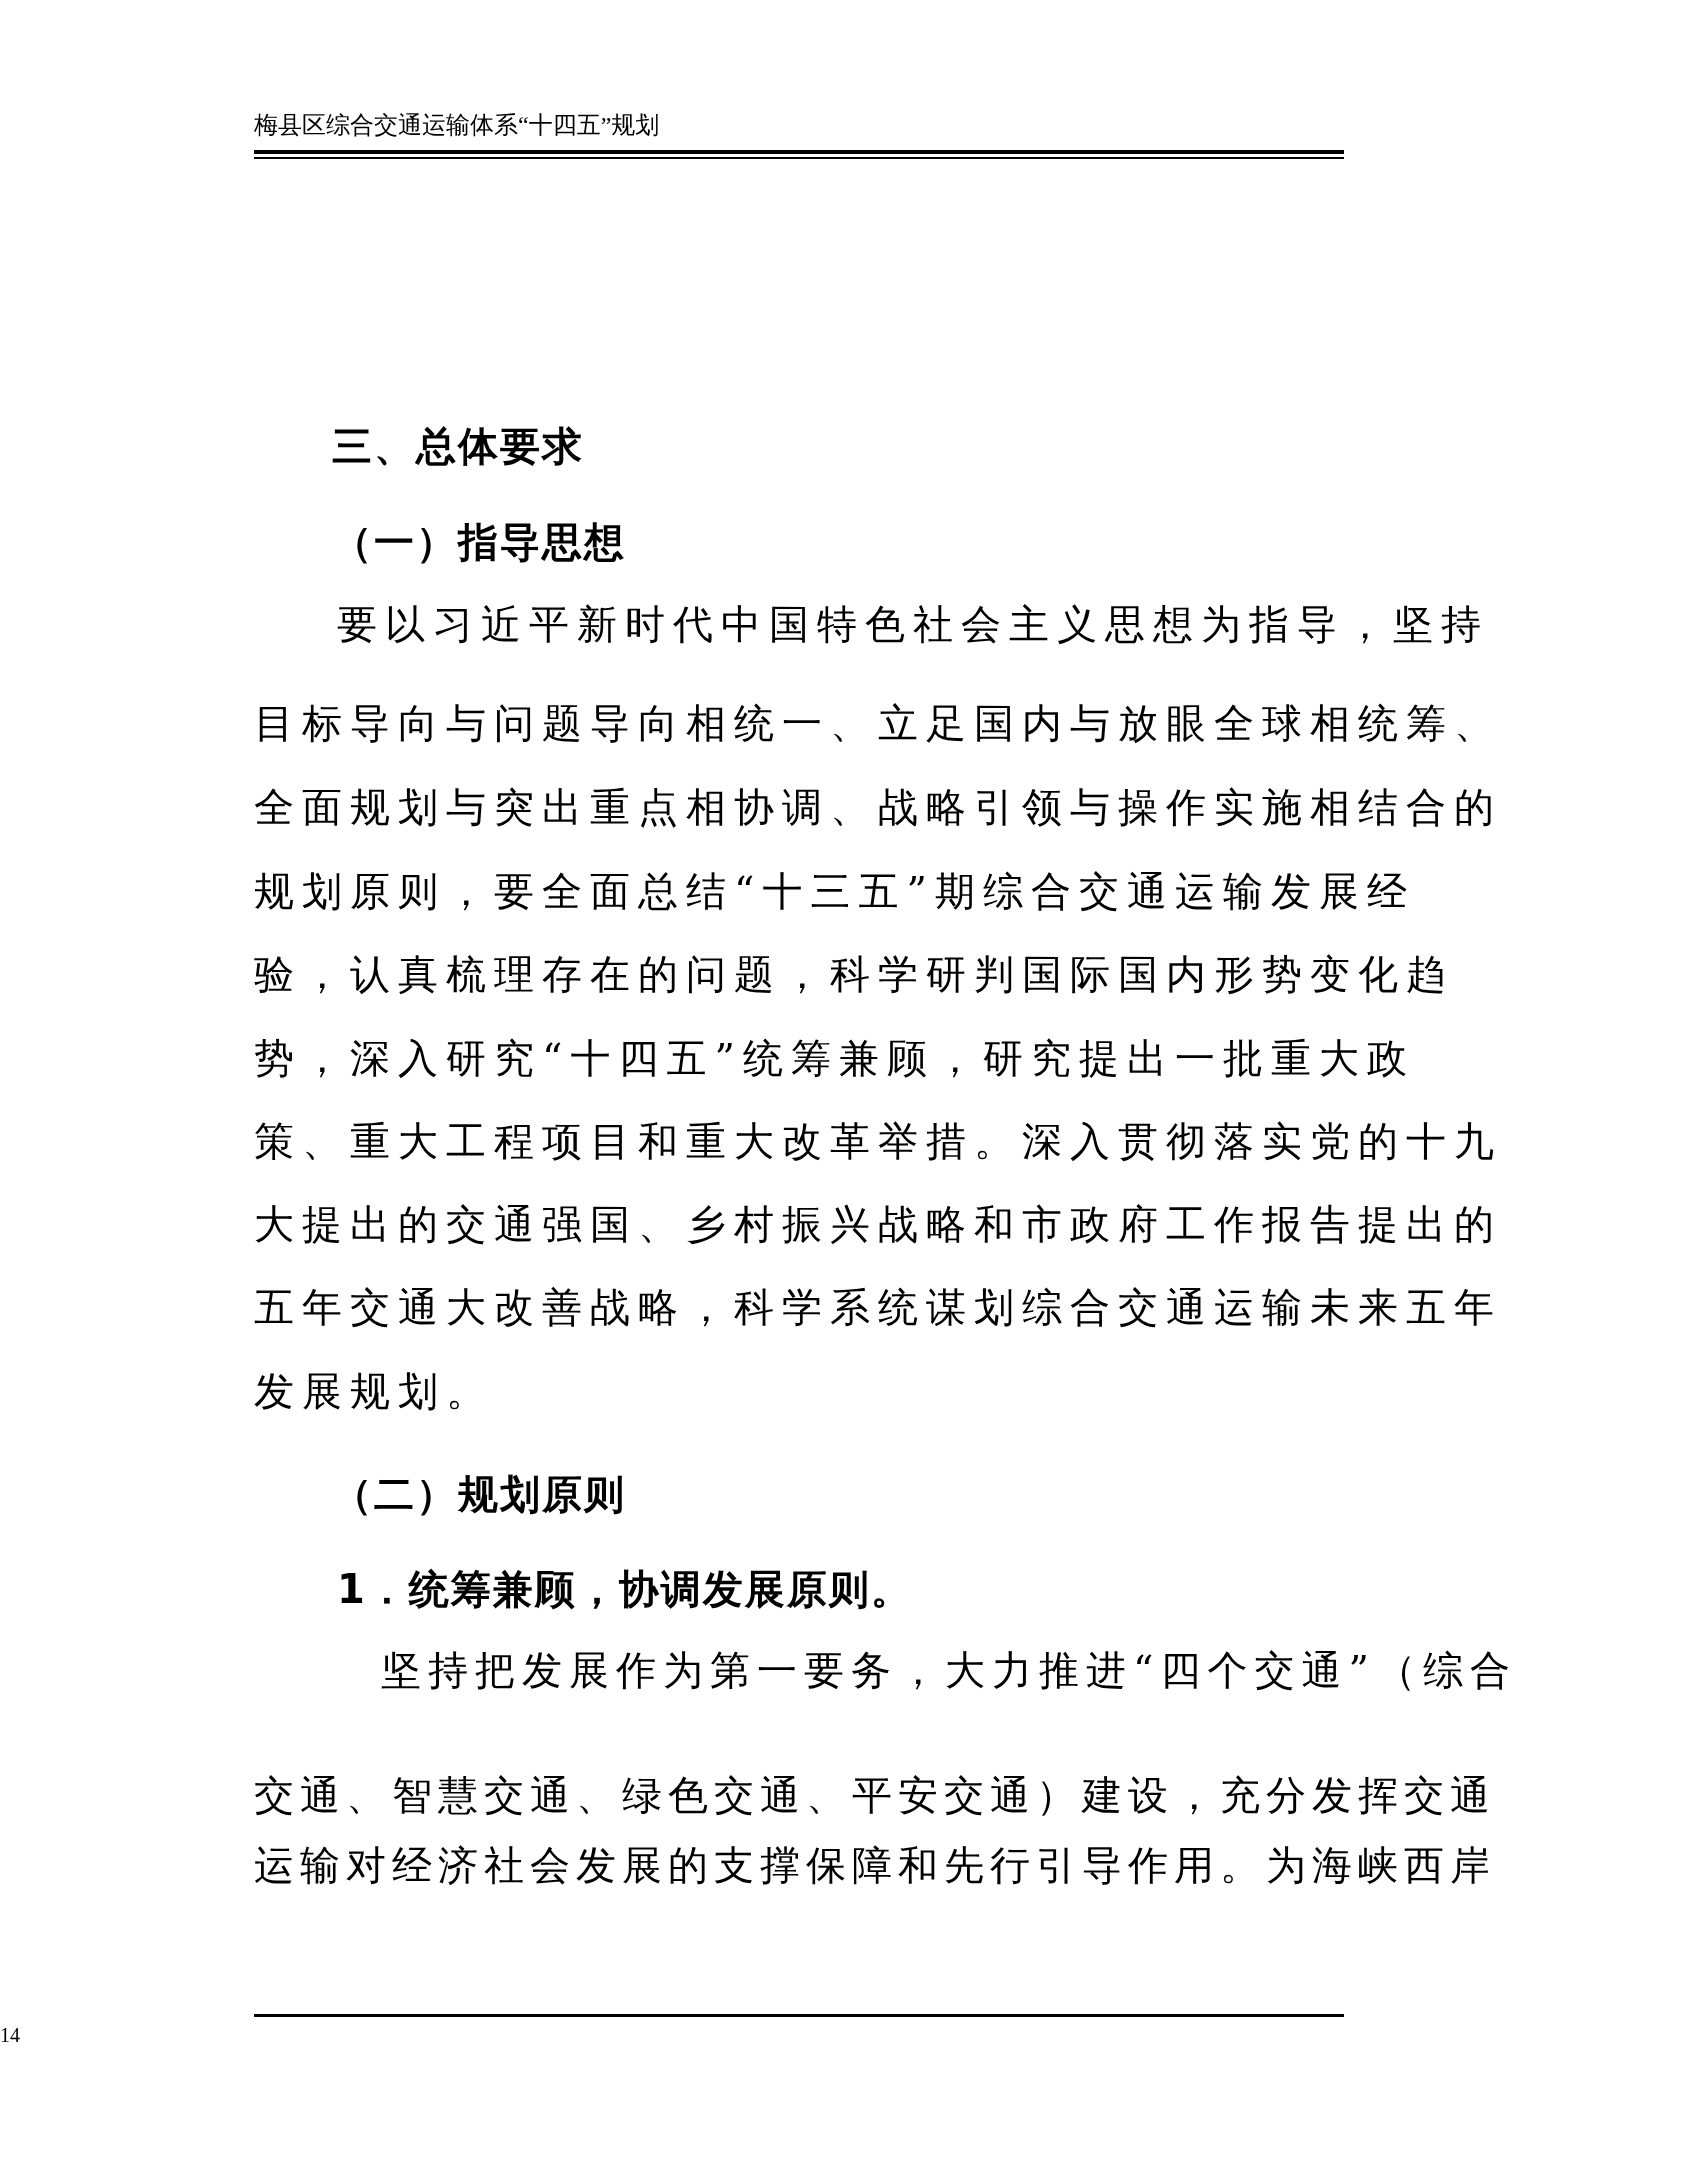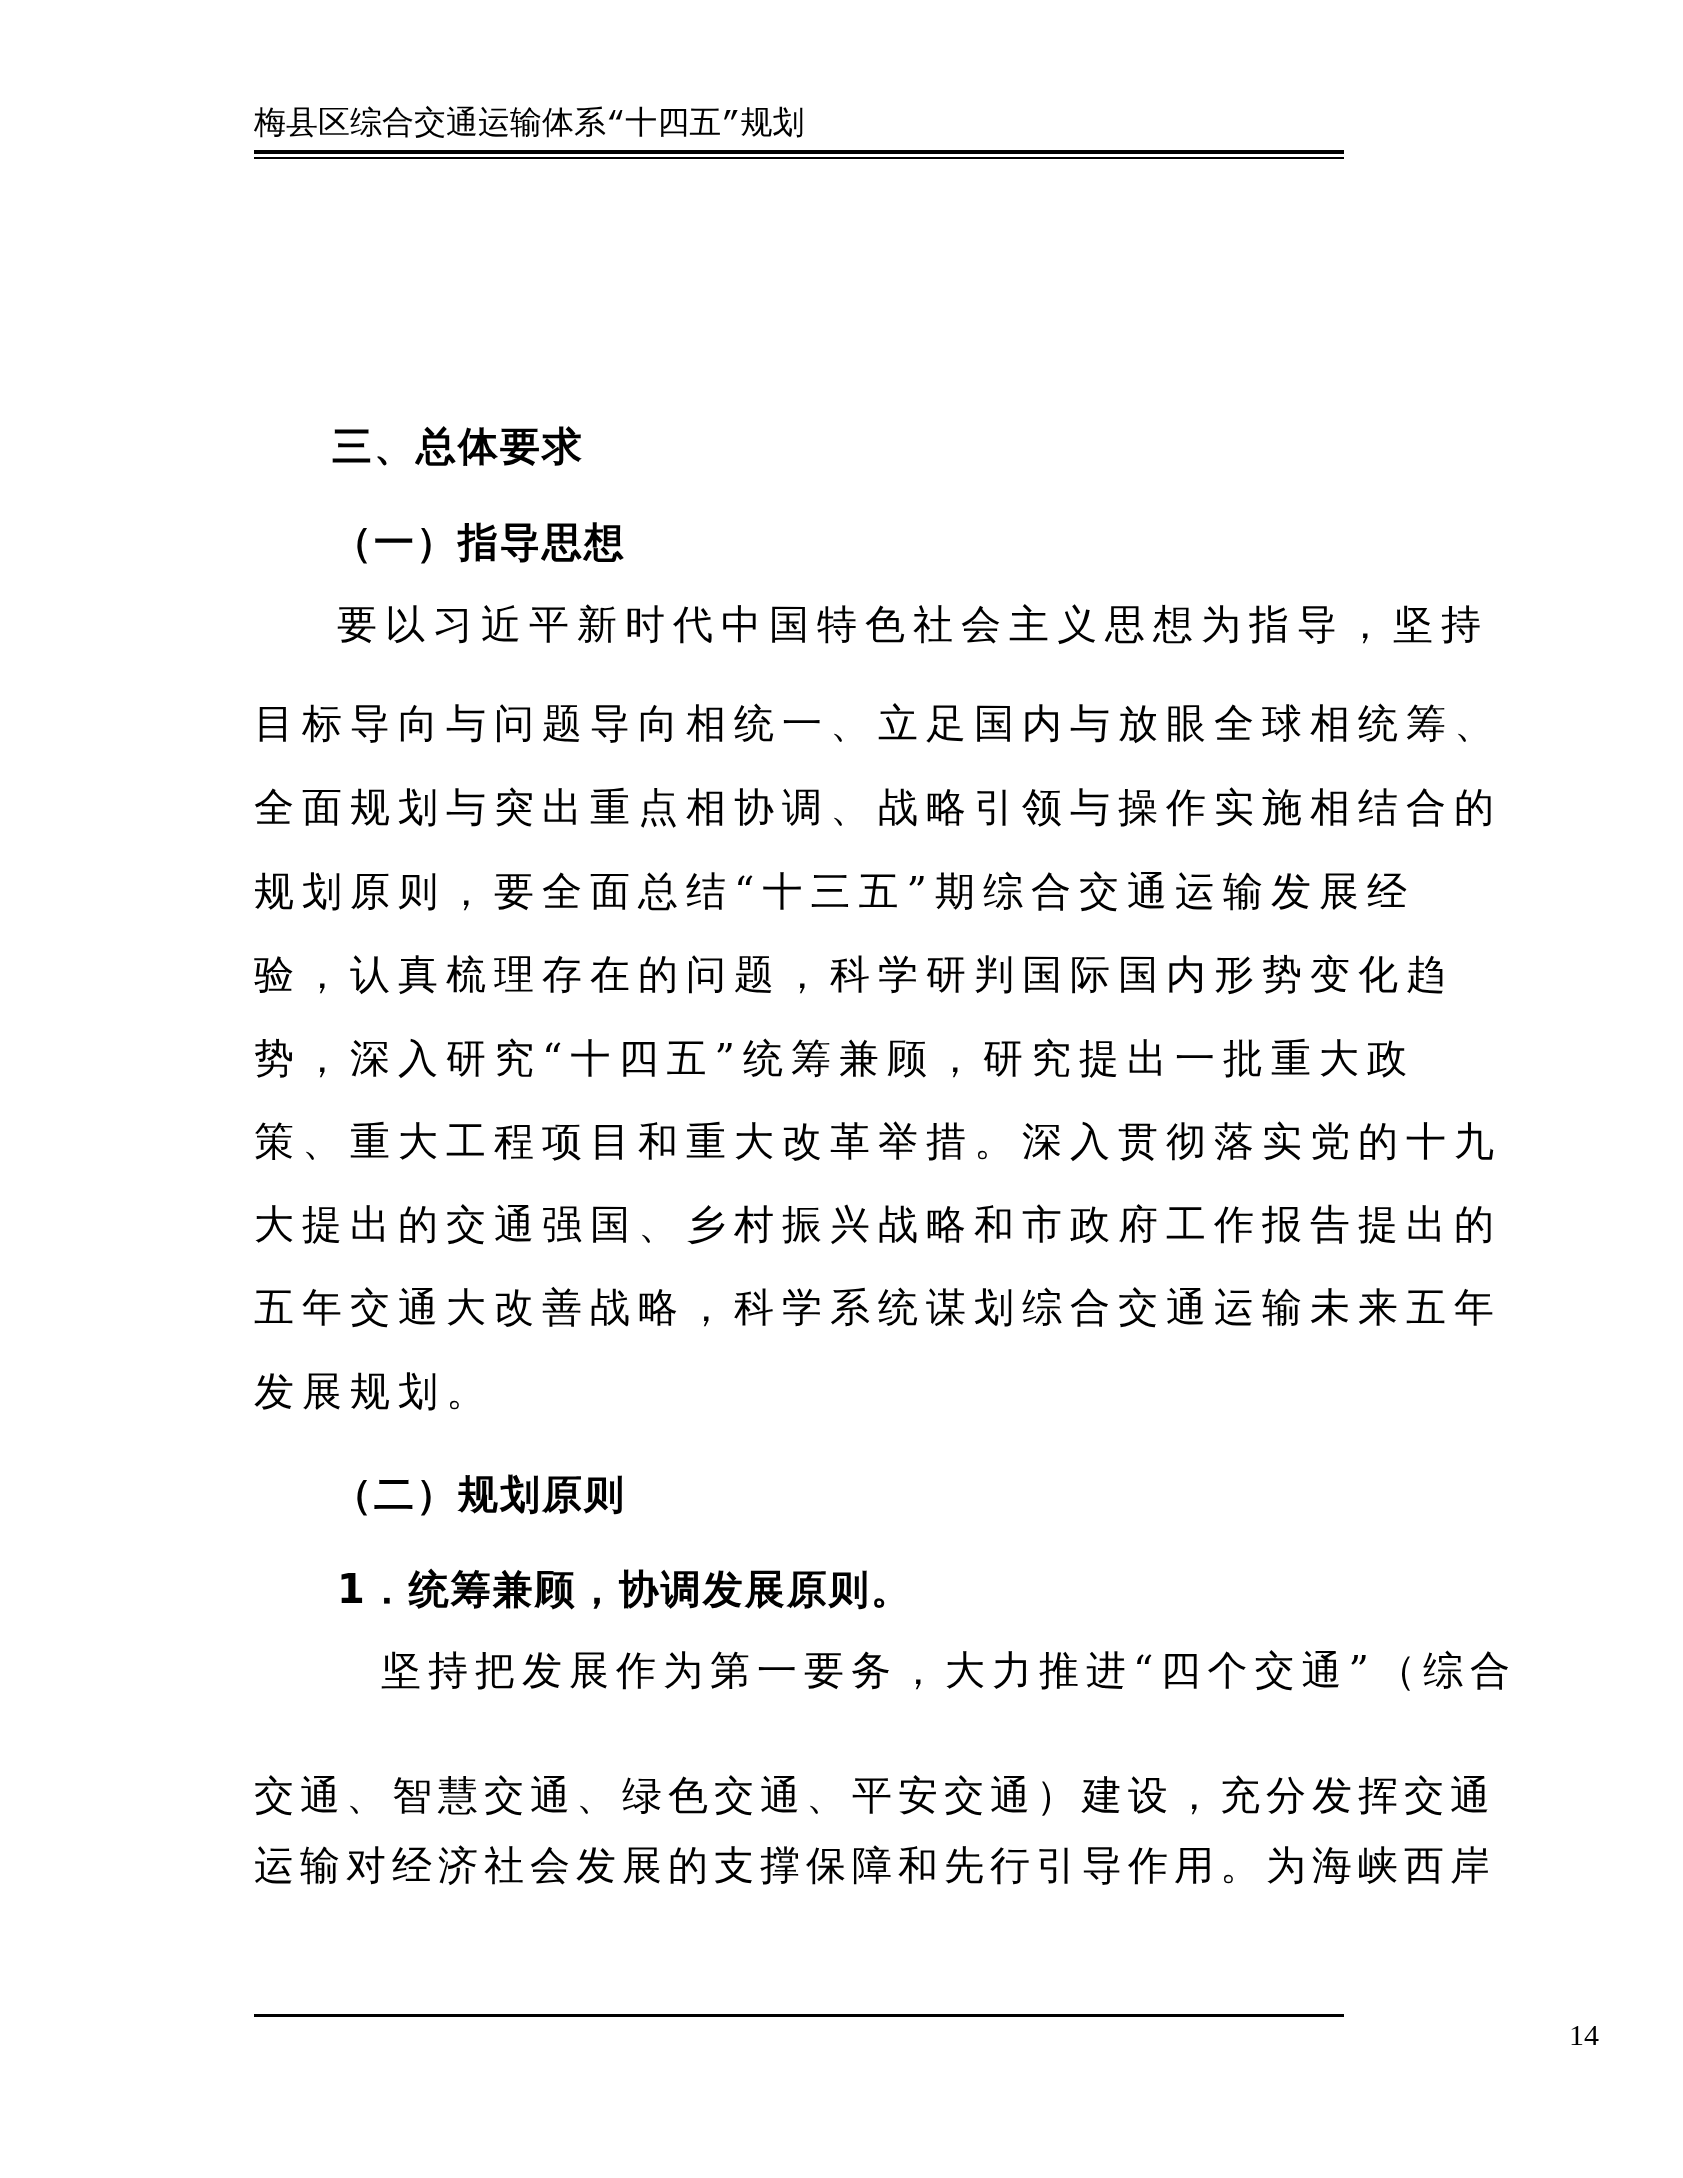--- a/index.html
+++ b/index.html
@@ -1,35 +1,35 @@
 <!DOCTYPE html>
 <html><head>
   <meta charset="utf-8">
   <style>
     html, body { margin: 0; padding: 0; background: #ffffff; }
     body { width: 1683px; height: 2178px; position: relative; overflow: hidden; color: #000; }
     .page { position: absolute; left: 0; top: 0; width: 1683px; height: 2178px; background: #fff; }
     .running-header {
       position: absolute; left: 254px; top: 107px;
-      font-family: Liberation Mono, monospace;
-      font-size: 32px; line-height: 36px; letter-spacing: 0px; white-space: nowrap;
+      font-family: Liberation Serif, serif;
+      font-size: 24px; line-height: 36px; letter-spacing: 0px; white-space: nowrap;
     }
     .header-rule-thick { position: absolute; left: 254px; width: 1090px; top: 150px; height: 4px; background: #000; }
     .header-rule-thin  { position: absolute; left: 254px; width: 1090px; top: 157px; height: 2px; background: #000; }
     .line {
       position: absolute; left: 254px;
       font-family: "DejaVu Serif", "Liberation Serif", serif;
       font-size: 40px; line-height: 55px; white-space: nowrap;
       letter-spacing: 8px;
     }
     .h { font-family: "DejaVu Sans", "Liberation Sans", sans-serif; font-weight: bold; letter-spacing: 2px; margin-top: 15px; }
     .footer-rule { position: absolute; left: 254px; width: 1090px; top: 2014px; height: 3px; background: #000; }
     .page-number {
-      position: absolute; left: 0; width: 1599px; top: 2020px; text-align: right;
-      font-family: "Liberation Serif", serif; font-size: 30px; line-height: 30px;
+      position: absolute; left: 0; width: 1599px; top: 2020px; text-align: left;
+      font-family: "Liberation Serif", serif; font-size: 20px; line-height: 30px;
     }
   </style>
 </head>
 <body>
 
 <div class="page">
 
   <div class="running-header">梅县区综合交通运输体系“十四五”规划</div>
   <div class="header-rule-thick"></div>
   <div class="header-rule-thin"></div>

